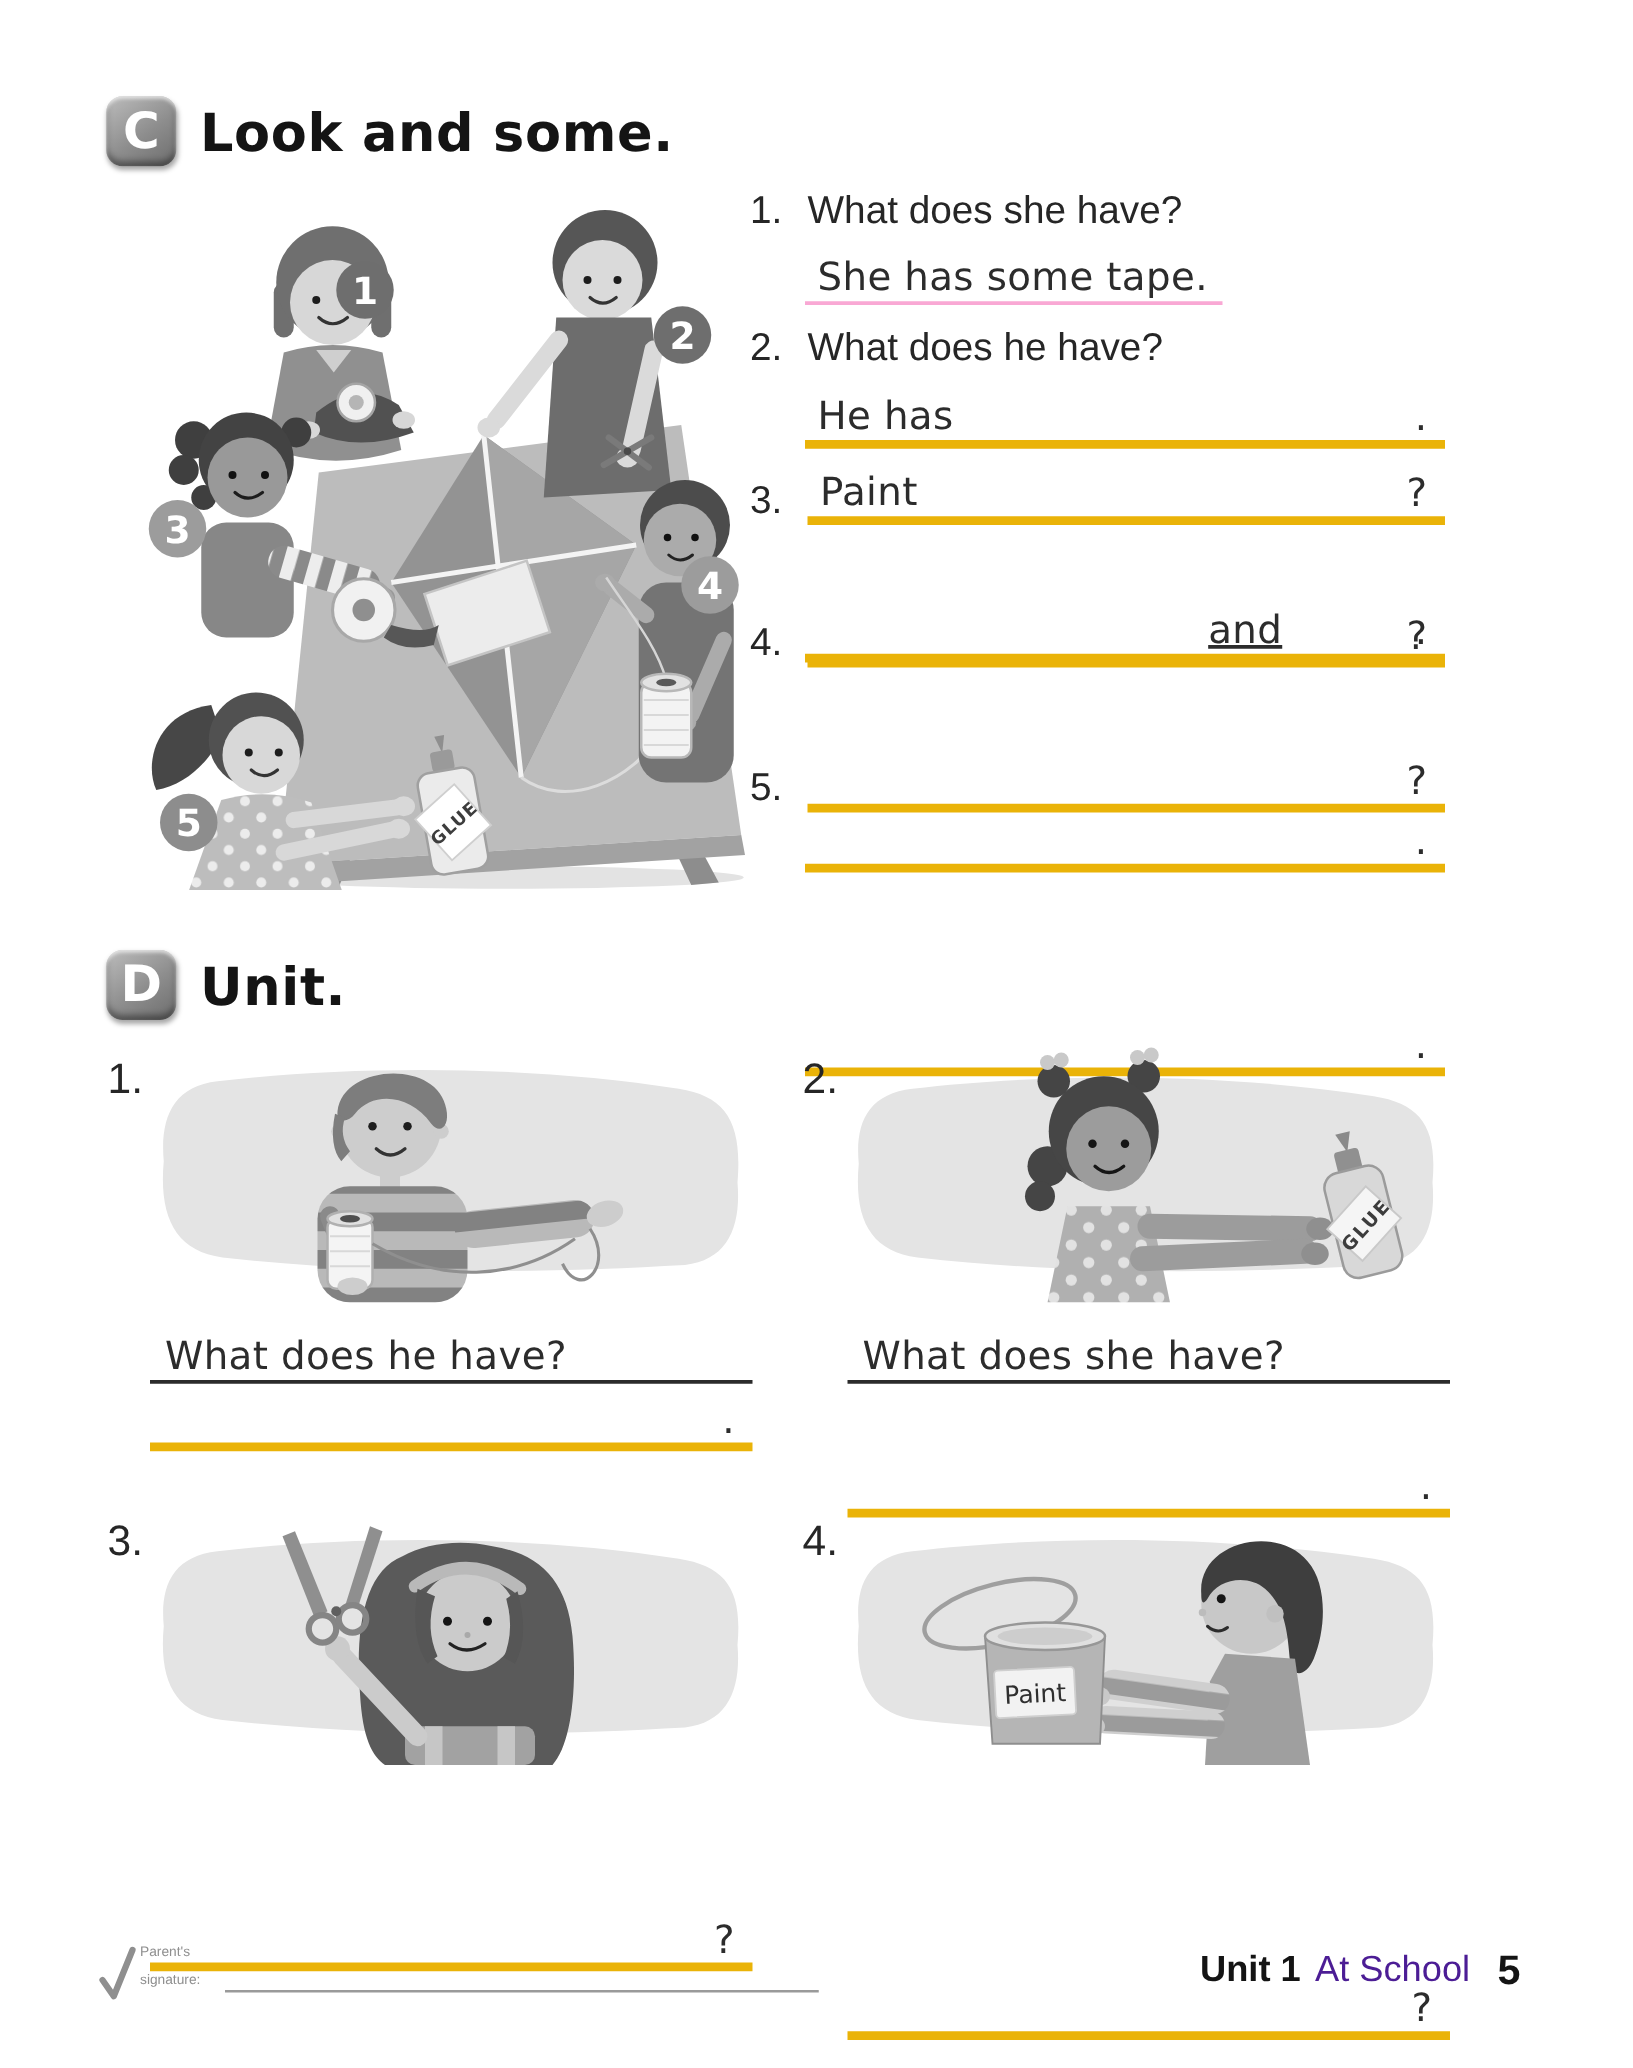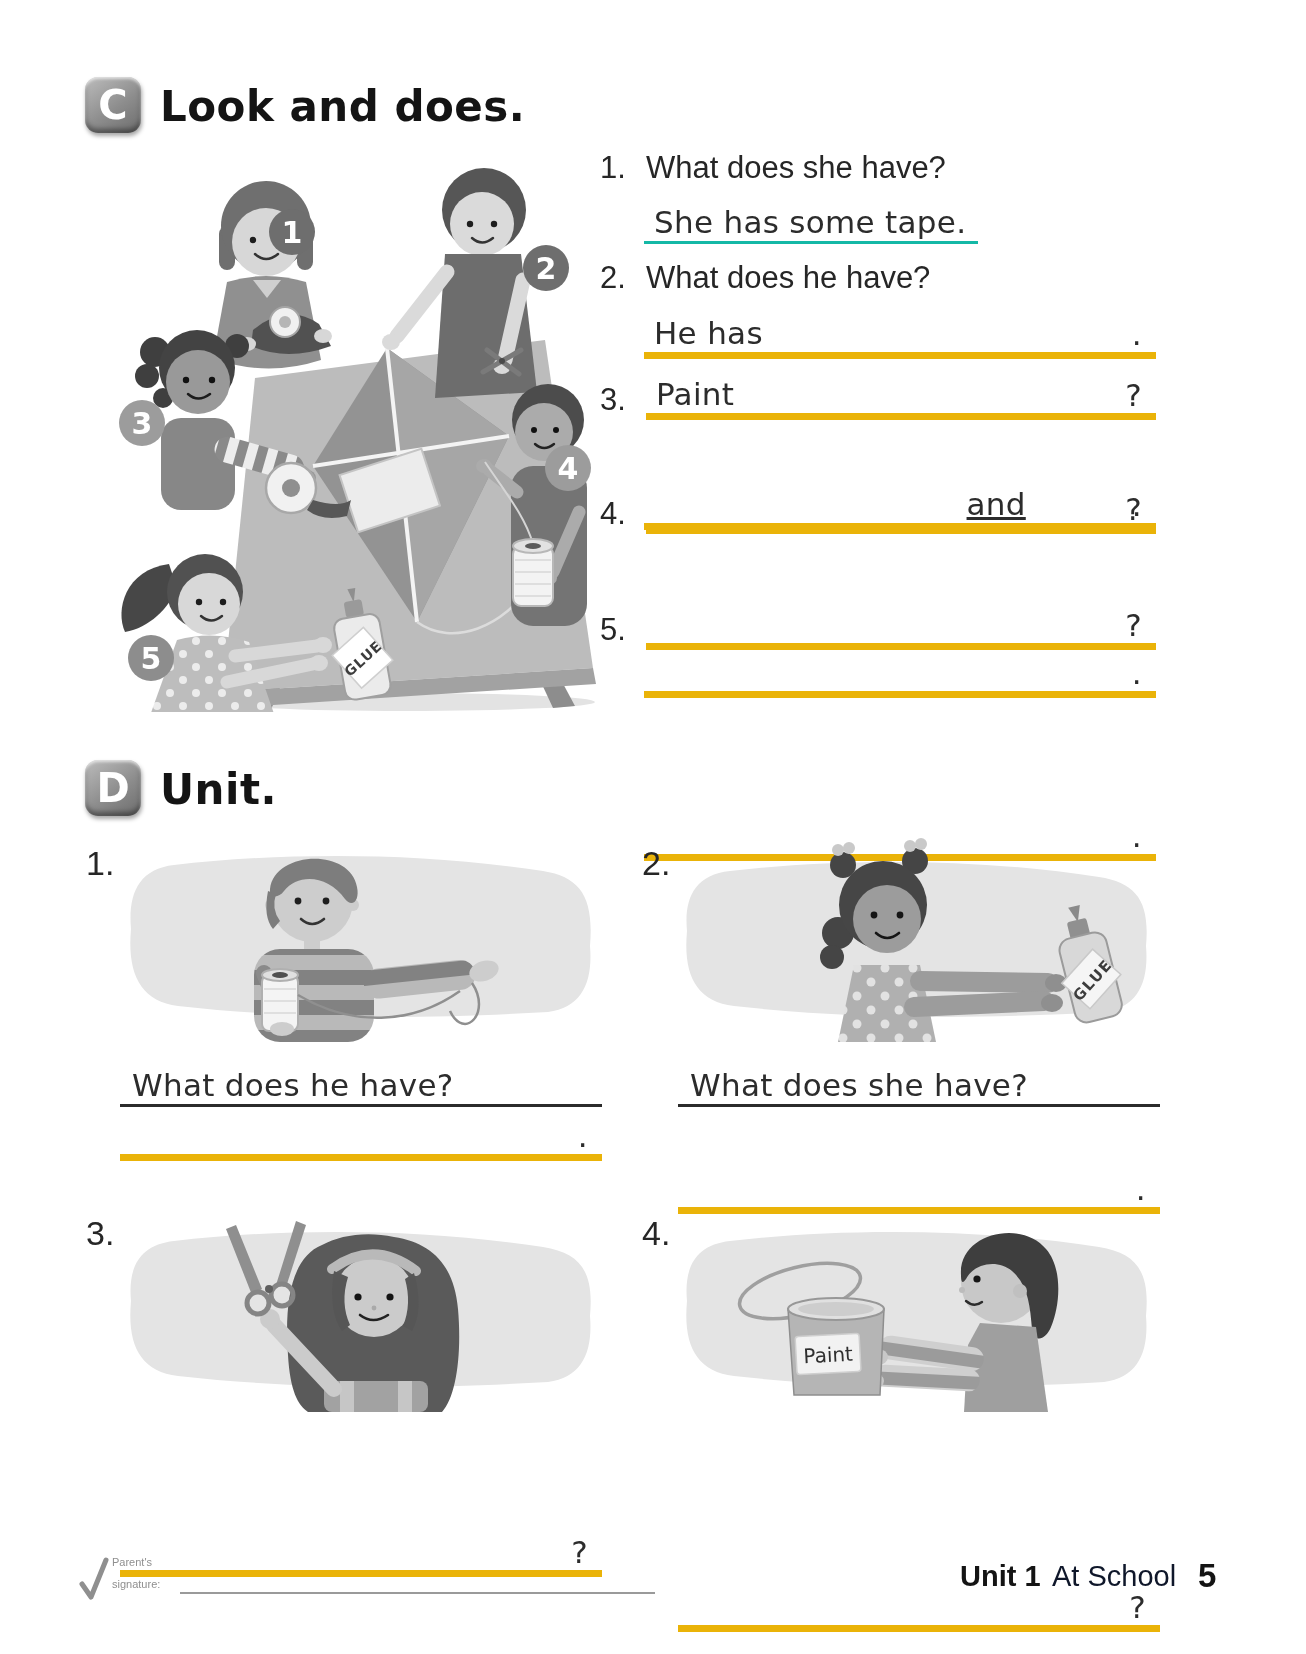--- a/index.html
+++ b/index.html
@@ -20,31 +20,31 @@
   .wline .prefix{position:absolute;left:10px;bottom:1px;white-space:nowrap;}
   .wline .mid{position:absolute;left:63%;bottom:1px;text-decoration:underline;}
   .wline .endmark{margin-right:14px;}
   .qnum{font-size:31px;color:#262626;}
   .qtext{font-size:31px;}
   .handtxt{font-size:31px;}
   .row{display:flex;align-items:flex-end;}
   
   .sig-label{font-size:11px;color:#8f8f8f;line-height:21px;}
   .unit-bold{font:bold 29px "Liberation Sans", sans-serif;color:#141414;}
-  .unit-reg{font:normal 29px "Liberation Sans", sans-serif;color:#0f172a;}
+  .unit-reg{font:normal 29px "Liberation Sans", sans-serif;color:#4c1d95;}
   .page-num{font:bold 33px "Liberation Sans", sans-serif;color:#141414;}
   svg text{font-family:"DejaVu Sans", sans-serif;}
 </style>
 </head>
 <body>
 
 <div class="abs badge" style="left:85px;top:77px;">
     <span>C</span>
   </div>
-<div class="abs section-title" style="left:160px;top:82px;">Look and does.</div>
+<div class="abs section-title" style="left:160px;top:82px;">Look and some.</div>
 
 <svg class="abs" style="left:85px;top:140px;" width="512" height="572" viewBox="0 0 512 572">
   <defs>
     <pattern id="s-stripe" width="20" height="28" patternUnits="userSpaceOnUse">
       <rect width="10" height="28" fill="#ededed"></rect>
         <rect x="10" width="10" height="28" fill="#8a8a8a"></rect>
     </pattern>
     <pattern id="s-dots" width="26" height="26" patternUnits="userSpaceOnUse">
       <rect width="26" height="26" fill="#bdbdbd"></rect>
       <circle cx="7" cy="7" r="4" fill="#ececec"></circle>
@@ -181,21 +181,21 @@
   </g>
 </svg>
 
 <div class="abs" style="left:600px;top:140px;width:556px;height:575px;">
 
   <div class="abs row" style="left:0;top:10px;width:556px;">
     <span class="qnum print" style="width:46px;">1.</span>
     <span class="qtext print">What does she have?</span>
   </div>
   <div class="abs" style="left:44px;top:58px;height:46px;display:flex;align-items:flex-end;">
-    <span class="hand handtxt" style="border-bottom:3px solid #14b8a6;padding:0 12px 1px 10px;">She has some tape.</span>
+    <span class="hand handtxt" style="border-bottom:3px solid #f9a8d4;padding:0 12px 1px 10px;">She has some tape.</span>
   </div>
 
   <div class="abs row" style="left:0;top:120px;width:556px;">
     <span class="qnum print" style="width:46px;">2.</span>
     <span class="qtext print">What does he have?</span>
   </div>
   <div class="abs wline hand handtxt" style="left:44px;top:166px;width:512px;height:46px;">
     <span class="prefix">He has</span>
     <span class="endmark">.</span>
   </div>

